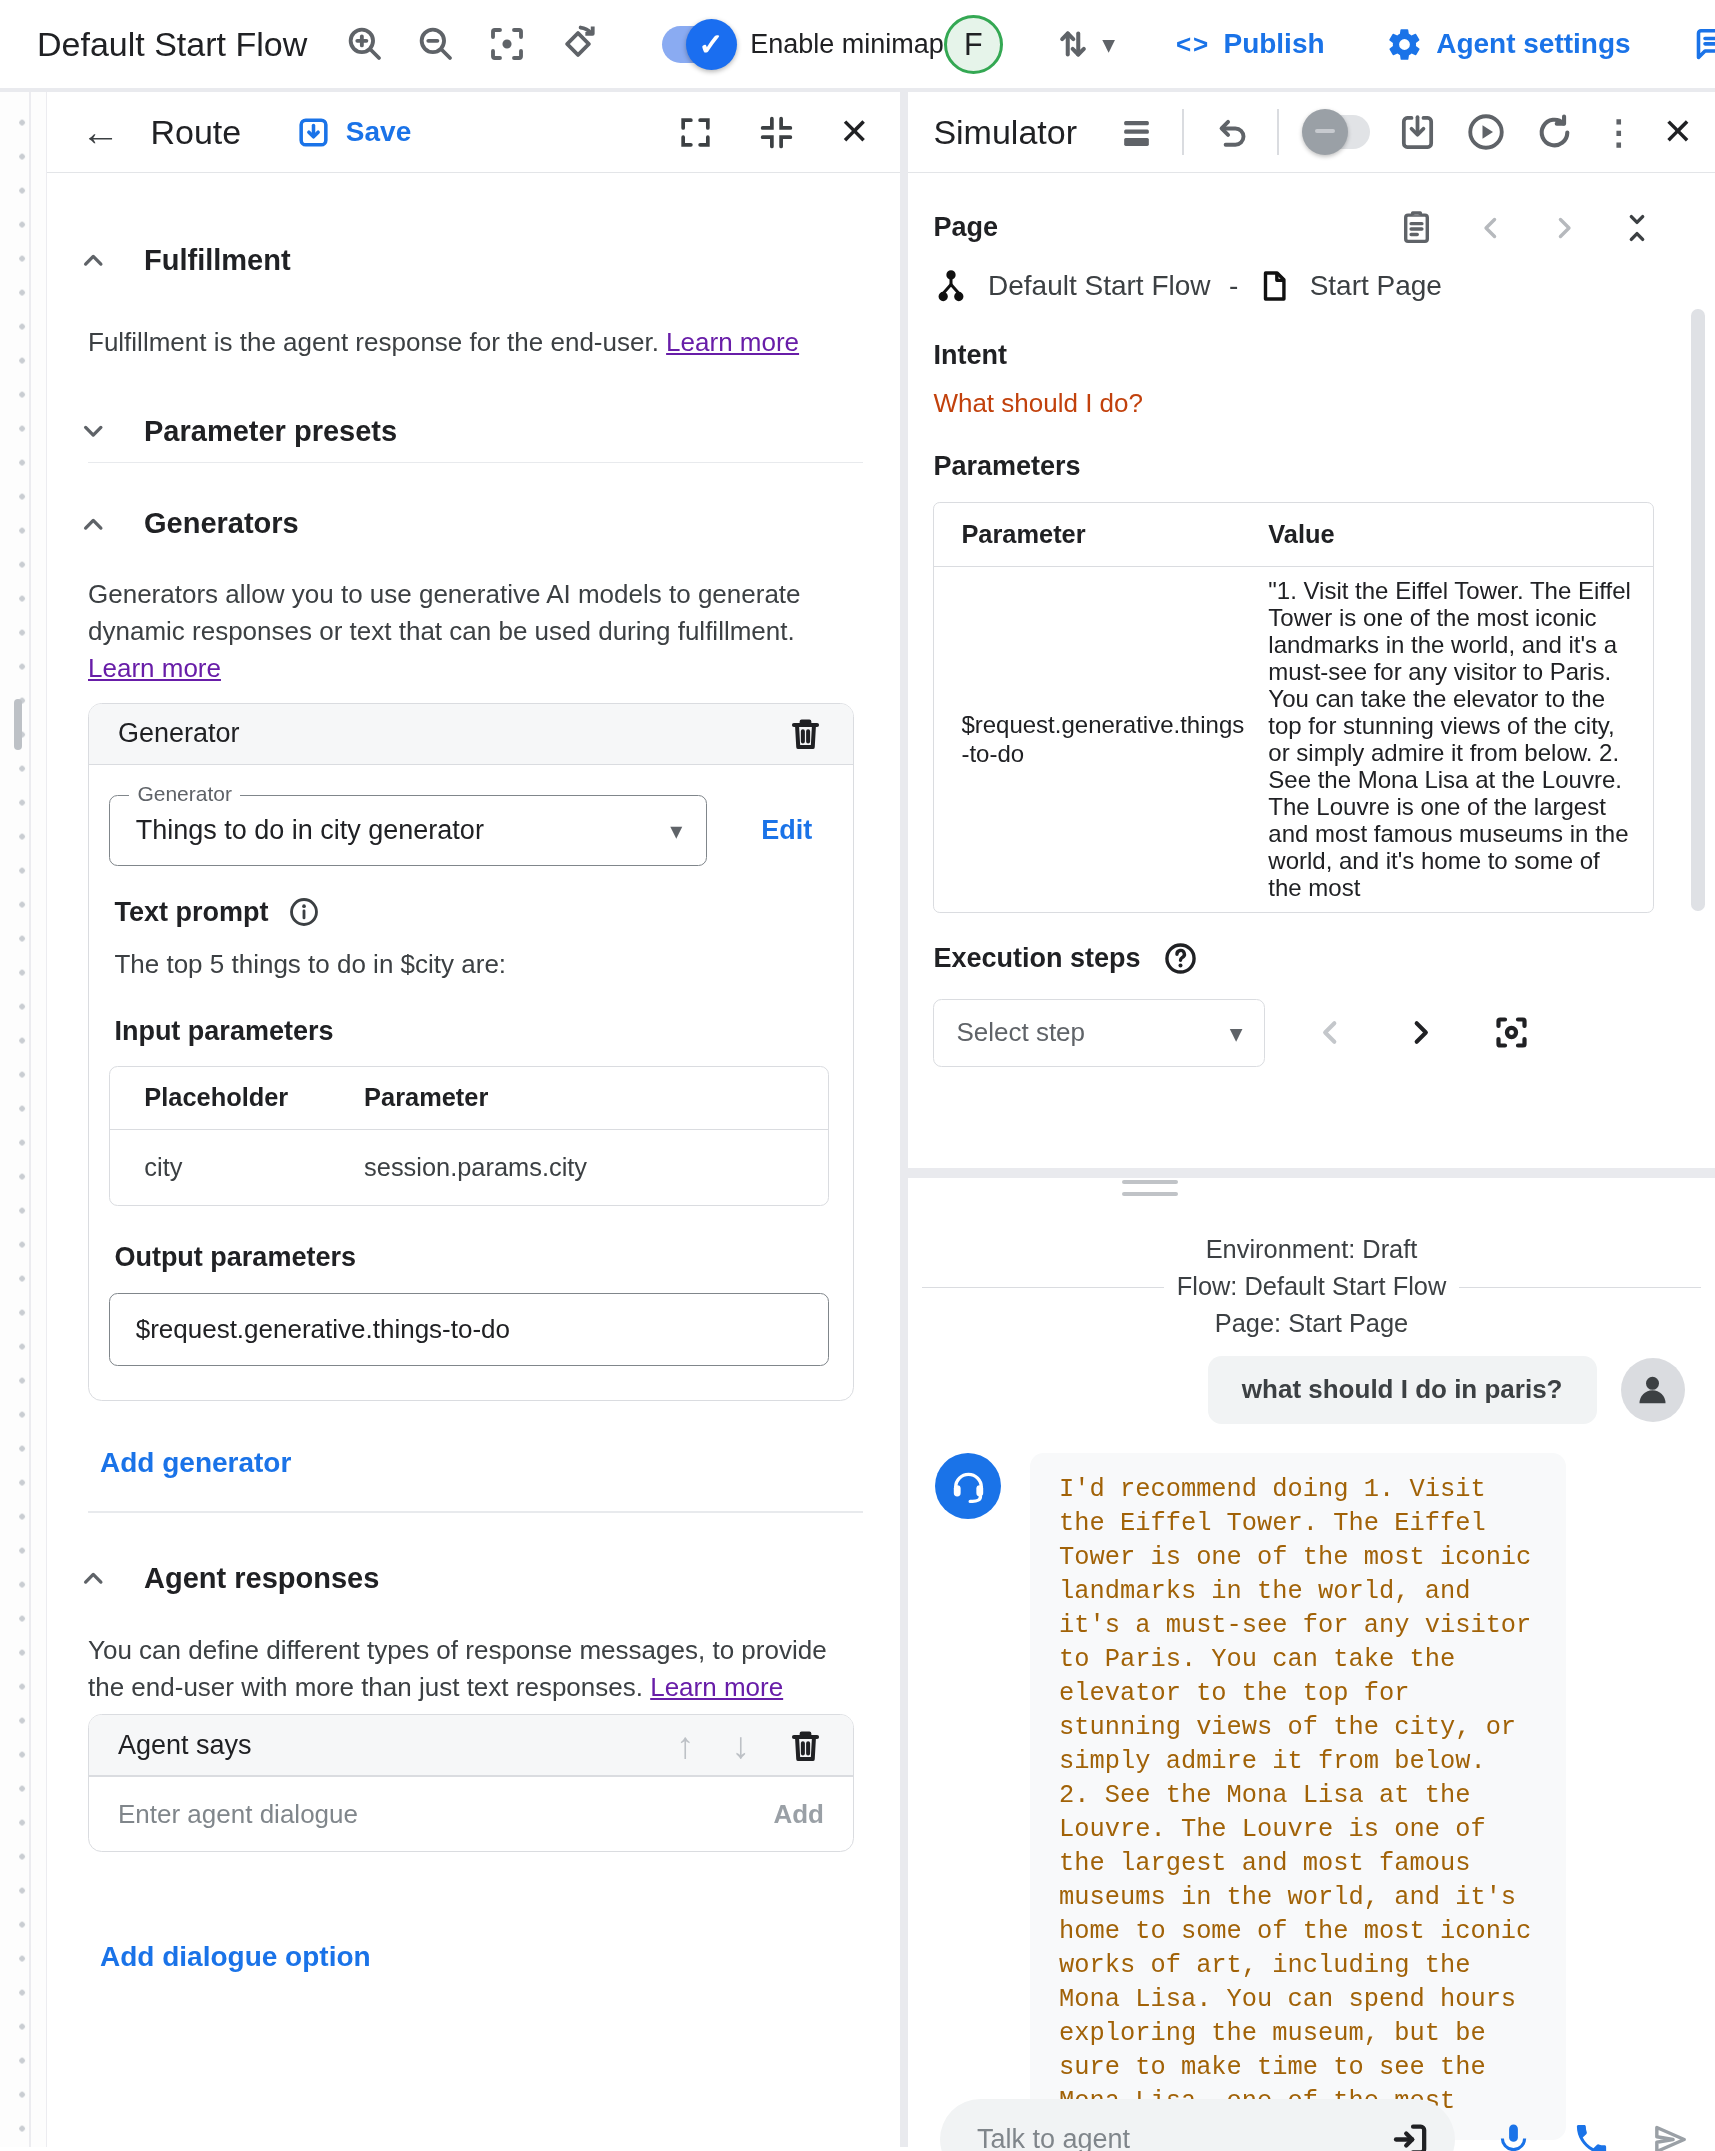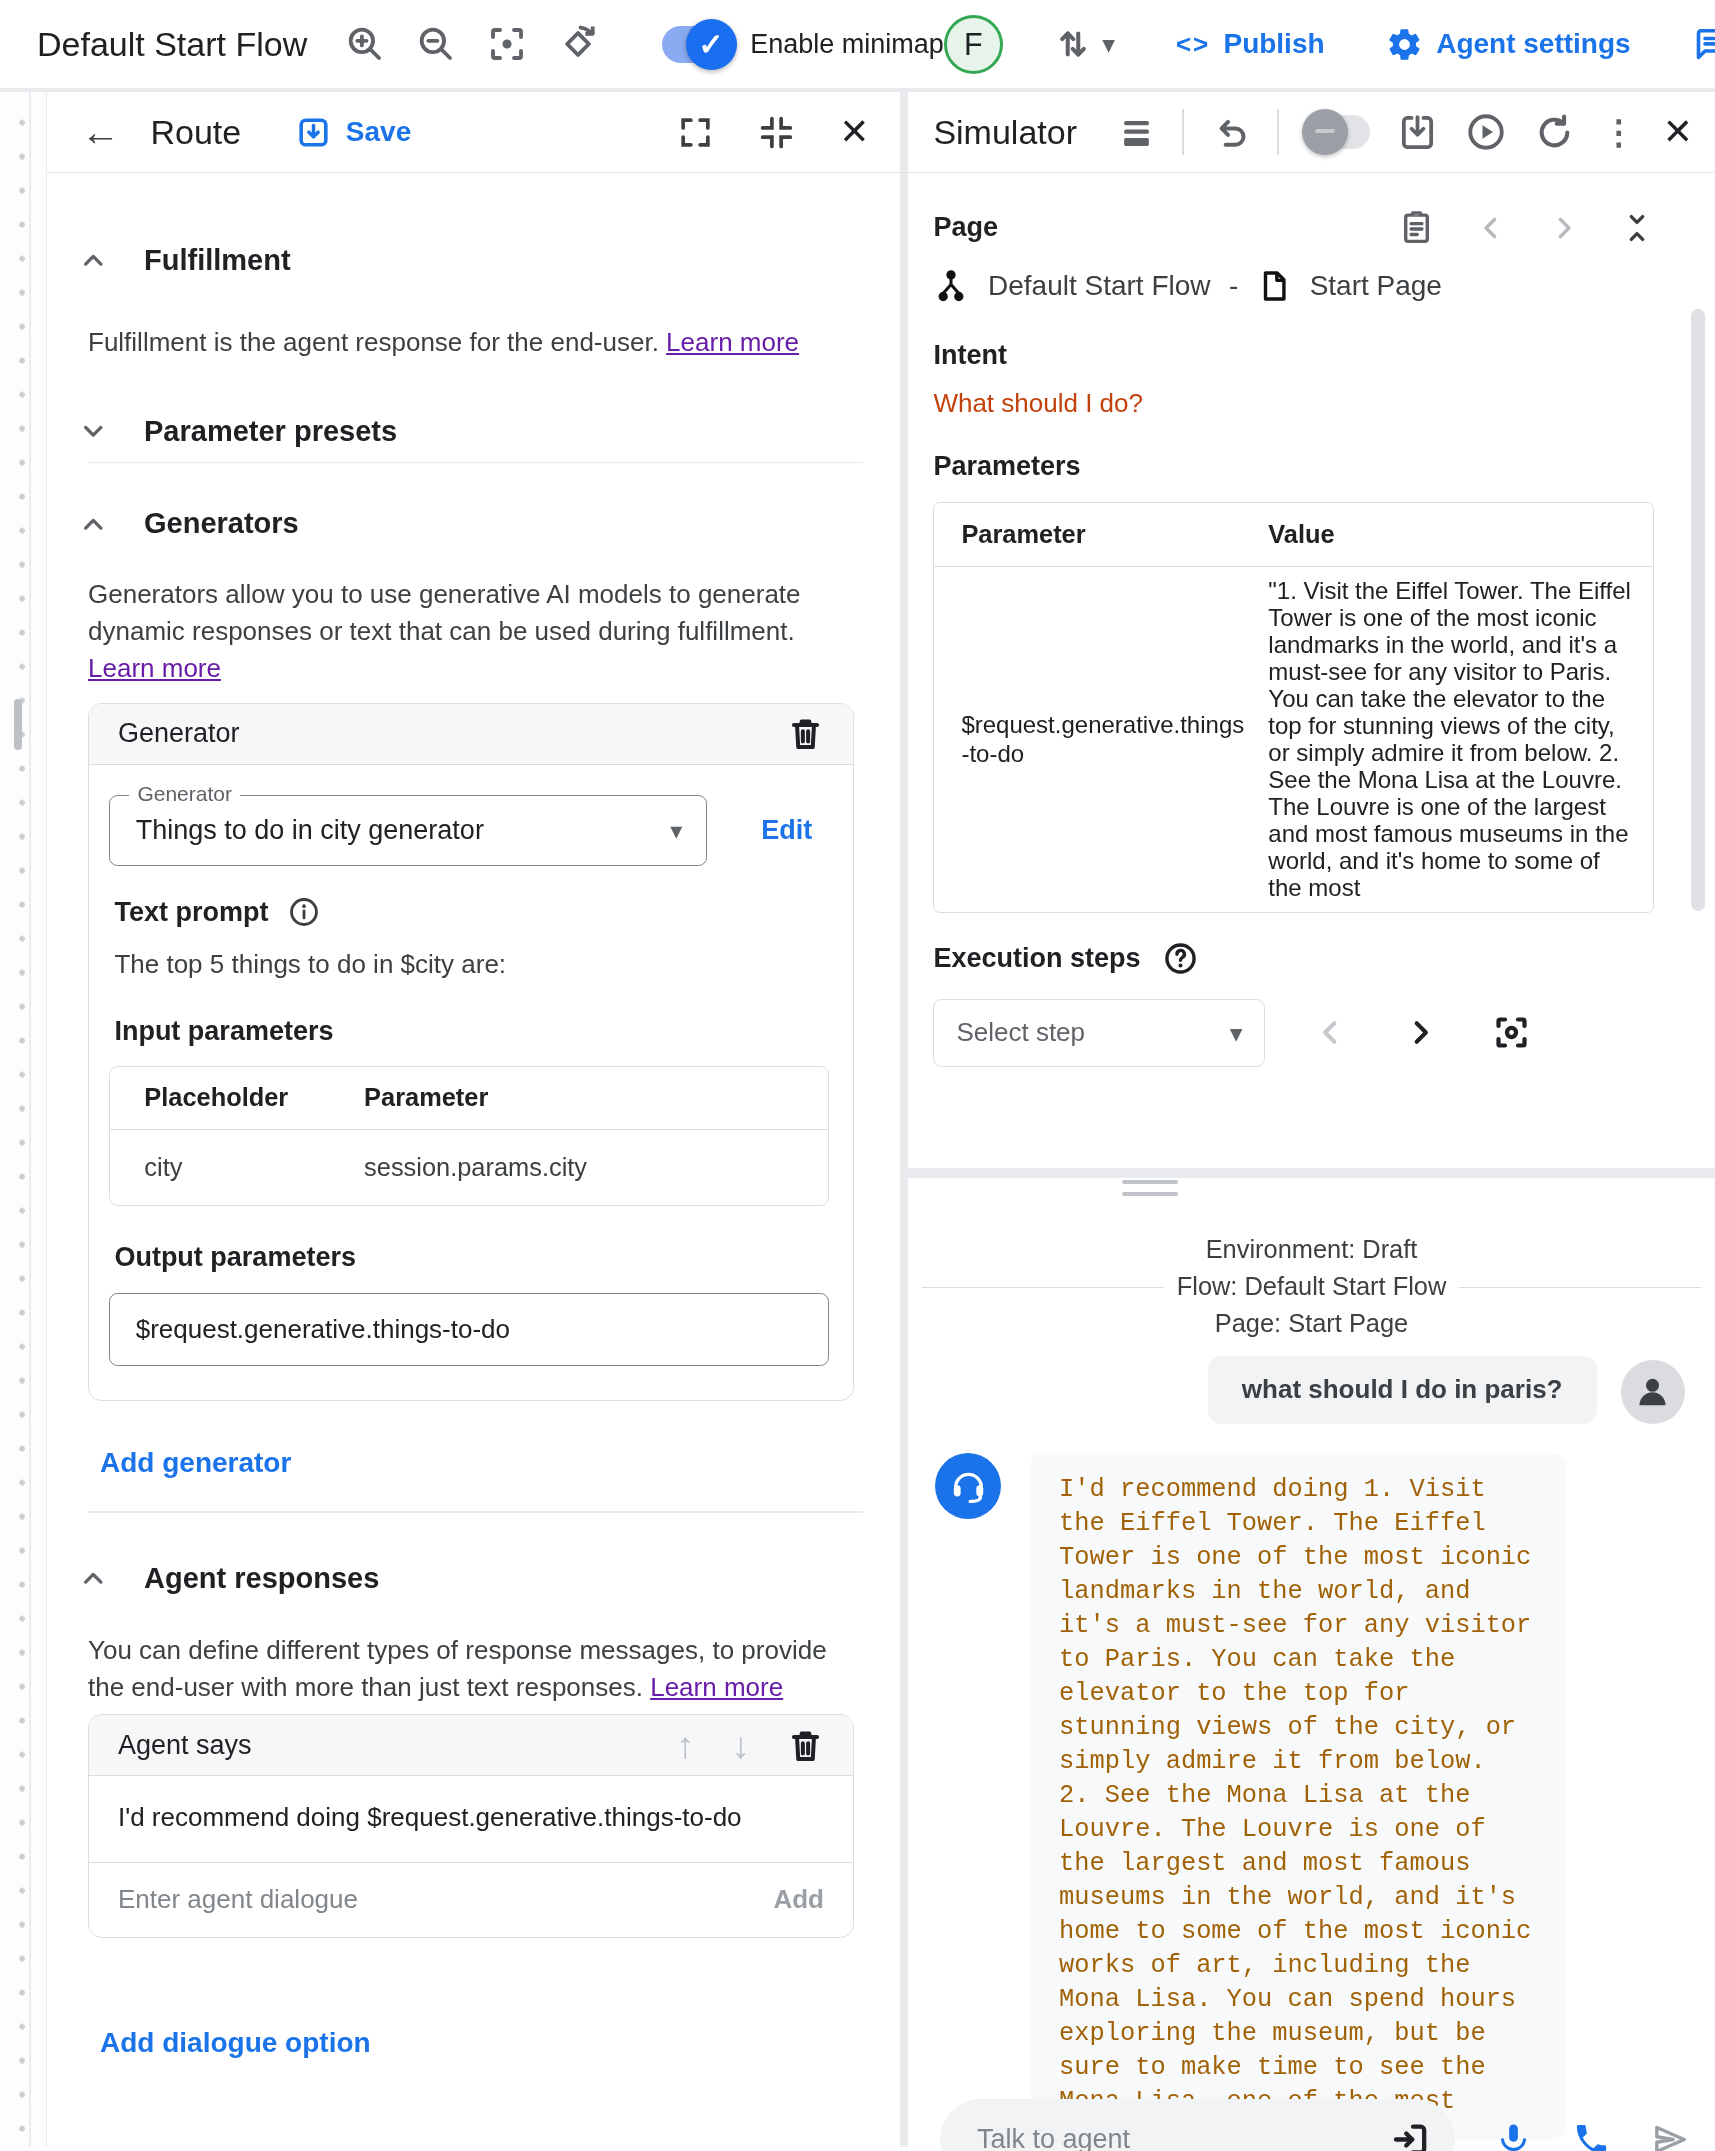--- a/index.html
+++ b/index.html
@@ -140,21 +140,21 @@
     background:#dfe1e5; border-radius:6.8px; cursor:pointer; }
 
   .sim-divider { height:10.2px; background:#e9eaee; position:relative; flex:none; }
   .drag-handle { position:absolute; left:214px; top:12px; width:56px; cursor:row-resize; }
   .drag-handle i { display:block; height:4.2px; background:#c0c3c7; border-radius:2.5px; margin-bottom:7.6px; }
 
   .sim-chat { flex:1; position:relative; }
   .env-block { margin-top:53px; position:relative; text-align:center; font-size:25.4px; line-height:37px; color:#3c4043; }
   .env-rule { position:absolute; top:50%; width:242px; height:1.7px; background:#dadce0; }
   .env-rule.left { left:13.6px; } .env-rule.right { right:13.6px; }
-  .user-row { margin-top:13.6px; display:flex; justify-content:flex-end; align-items:flex-end; gap:24px; padding-right:30.5px; }
+  .user-row { margin-top:13.6px; display:flex; justify-content:flex-end; align-items:center; gap:24px; padding-right:30.5px; }
   .user-bubble { background:#f1f3f4; border-radius:13.6px; padding:18.6px 34px; font-size:26px; font-weight:bold; color:#3c4043; }
   .user-avatar { width:64px; height:64px; border-radius:50%; background:#dadce0; flex:none;
     display:flex; align-items:center; justify-content:center; }
   .agent-row { margin-top:29px; display:flex; align-items:flex-start; gap:29px; padding-left:27px; }
   .agent-avatar { width:66px; height:66px; border-radius:50%; background:#1a73e8; flex:none;
     display:flex; align-items:center; justify-content:center; }
   .agent-bubble { background:#f8f9fa; border-radius:13.6px; padding:20.3px 29px; width:536px;
     font-size:25.4px; line-height:34px; color:#a16207;font-family:Liberation Mono, monospace; }
   .doc-info-wrap { margin:22px 0 0 127px; }
   .chat-input-row { position:absolute; left:32px; right:24px; bottom:29px; display:flex; align-items:center; }
@@ -392,21 +392,20 @@
             <span class="icon-btn">
               <svg width="37" height="37" viewBox="0 0 24 24" fill="none" stroke="#202124" stroke-width="2.6" stroke-linecap="round" stroke-linejoin="round">
                   <path d="M4.5 6.5h15"></path>
                   <path d="M9.5 6V4.2h5V6"></path>
                   <path d="M6.5 6.5l.8 14.3h9.4l.8-14.3"></path>
                   <path d="M10.3 10.5v6.7M13.7 10.5v6.7"></path>
                 </svg>
             </span>
           </span>
         </div>
-        <div class="dialogue-row">I'd recommend doing  $request.generative.things-to-do</div>
         <div class="dialogue-input-row">
           <input class="dialogue-input" placeholder="Enter agent dialogue" style="">
           <span class="add-label">Add</span>
         </div>
       </div>
 
       <div class="blue-link" style="margin-top:89px; padding-left:53px;">Add dialogue option</div>
 
 
     </div>

